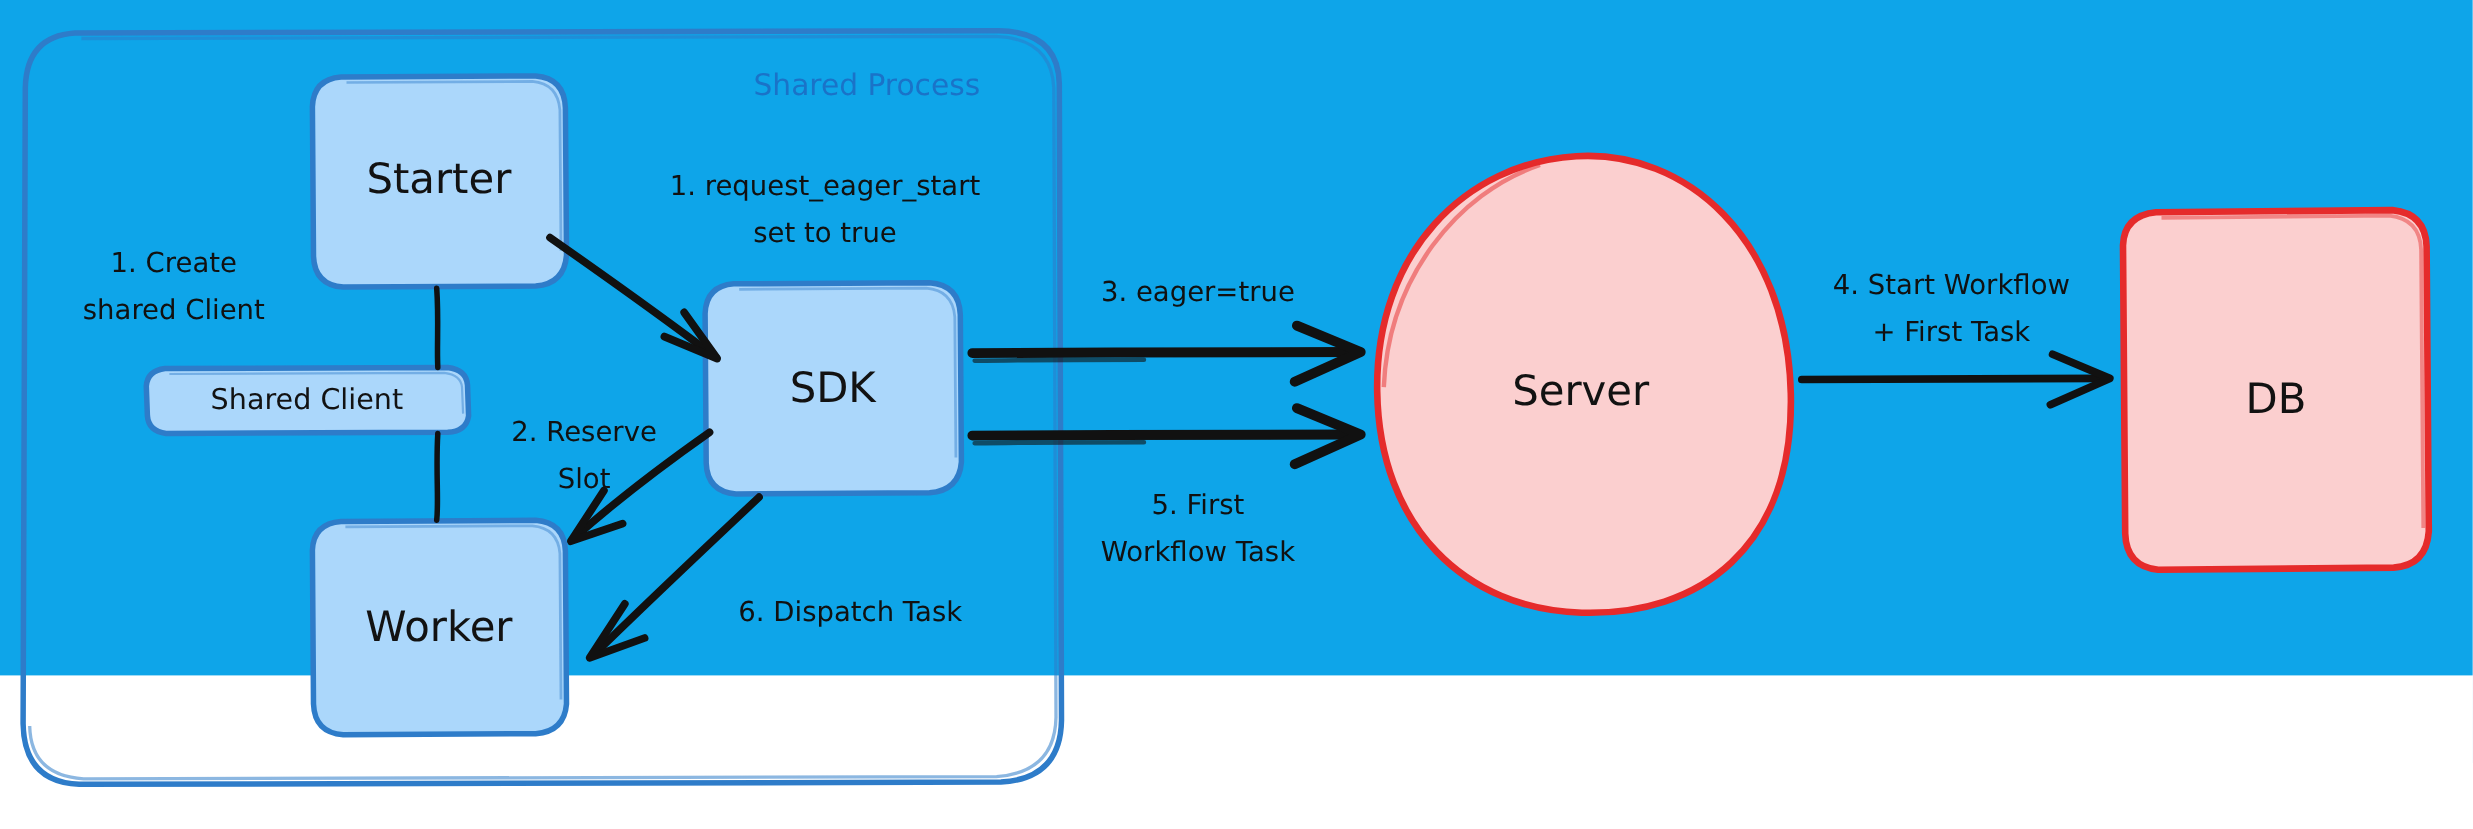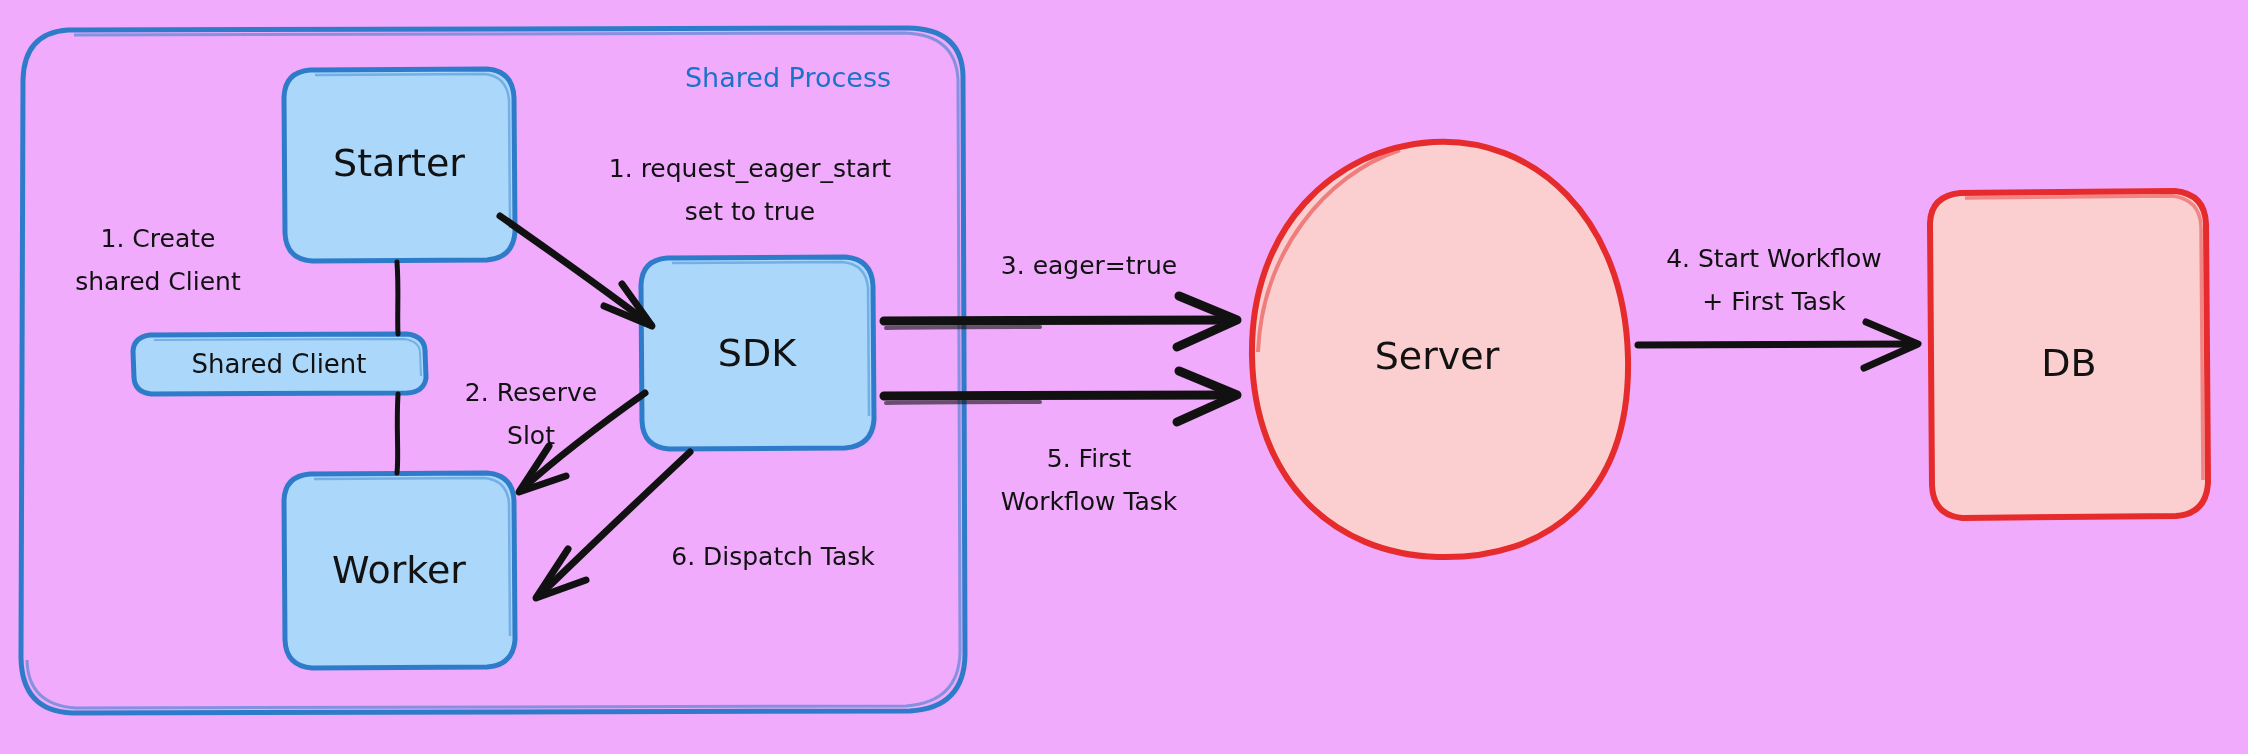--- a/index.html
+++ b/index.html
@@ -9,22 +9,22 @@
   }
   body {
     width: 2248px;
     height: 754px;
     overflow: hidden;
     font-family: "DejaVu Sans", sans-serif;
   }
   #canvas {
     position: relative;
     width: 2248px;
-    height: 754px;
-    background: #f0abfc;
+    height: 614px;
+    background: #0ea5e9;
   }
   #diagram-svg {
     position: absolute;
     left: 0;
     top: 0;
     width: 2248px;
     height: 754px;
   }
   .node-label {
     font-family: "DejaVu Sans", sans-serif;

